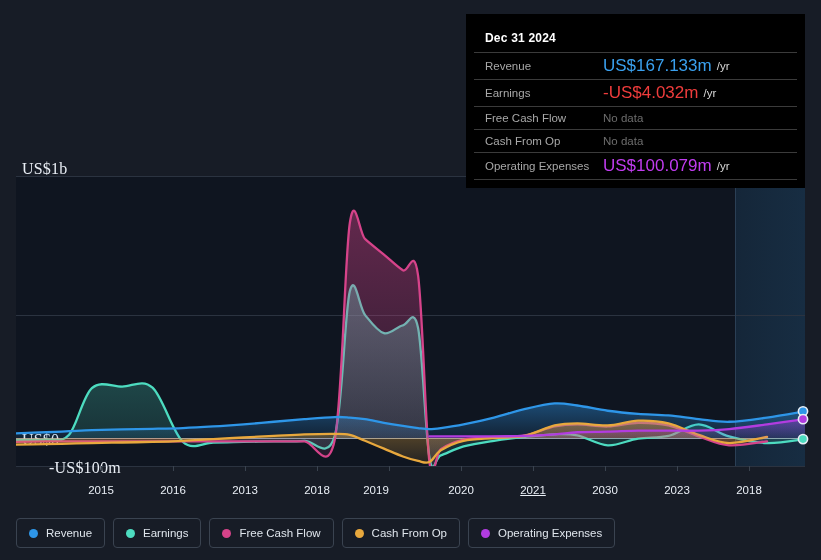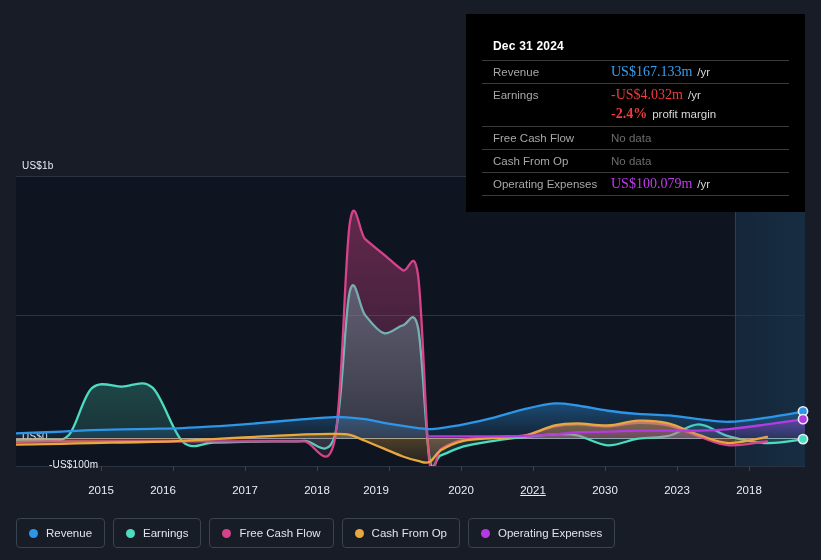--- a/index.html
+++ b/index.html
@@ -13,36 +13,36 @@
   #stage{position:absolute;left:0;top:0;width:821px;height:560px;}
 
   
   .plot-bg{position:absolute;left:16px;top:176px;width:789px;height:290px;background:#0f1520;}
   .forecast-bg{position:absolute;left:735px;top:176px;width:70px;height:290px;
     background:linear-gradient(90deg,rgba(34,78,114,.30),rgba(34,78,114,.42));}
   .gridline{position:absolute;left:16px;width:789px;height:1px;background:#2b3340;}
   .zeroline{position:absolute;left:16px;width:789px;height:1px;background:#96a0ad;}
   .vdiv{position:absolute;top:176px;width:1px;height:290px;background:#2b3f55;}
 
-  .ylabel{position:absolute;color:#e9eef5;font-size:10px;letter-spacing:.2px;white-space:nowrap;}
+  .ylabel{position:absolute;color:#e9eef5;font-size:16px;letter-spacing:.2px;white-space:nowrap;font-family:Liberation Serif, serif;}
   .xlabel{position:absolute;top:484px;color:#e9eef5;font-size:11.5px;
     transform:translateX(-50%);white-space:nowrap;}
   .xtick{position:absolute;top:466px;width:1px;height:5px;background:#3a434f;}
 
   svg.series{position:absolute;left:0;top:0;width:821px;height:560px;pointer-events:none;}
 
   
   .tooltip{position:absolute;left:466px;top:14px;width:339px;background:#000;
-    padding:16px;box-sizing:border-box;}
+    padding:8px;box-sizing:border-box;}
   .tt-title{color:#fff;font-size:12px;font-weight:bold;padding:9px 11px 7px 11px;letter-spacing:.2px;}
   .tt-row{display:flex;align-items:center;border-top:1px solid #3b3b3b;
     padding:3px 11px;min-height:16px;}
   .tt-row.sub{border-top:none;padding-top:0;padding-bottom:4px;}
   .tt-label{color:#a8a8a8;font-size:11.5px;width:118px;flex:none;}
-  .tt-value{font-size:14px;white-space:nowrap;font-family:Liberation Serif, serif;}
+  .tt-value{font-size:17px;white-space:nowrap;}
   .tt-unit{color:#d8d8d8;font-size:11.5px;}
   .tt-nodata{color:#6d6d6d;font-size:11.5px;}
   .tt-bottom{border-top:1px solid #3b3b3b;height:0;margin:0 0 0 0;}
   .v-rev{color:#3aa0ee;}
   .v-earn{color:#ef3c3c;}
   .v-margin{color:#ef3c3c;font-weight:bold;}
   .v-opex{color:#c13cf0;}
   .margin-tail{color:#d8d8d8;font-size:11.5px;}
 
   
@@ -75,22 +75,22 @@
   <div class="xtick" style="left:245px;"></div>
   <div class="xtick" style="left:317px;"></div>
   <div class="xtick" style="left:389px;"></div>
   <div class="xtick" style="left:461px;"></div>
   <div class="xtick" style="left:533px;"></div>
   <div class="xtick" style="left:605px;"></div>
   <div class="xtick" style="left:677px;"></div>
   <div class="xtick" style="left:749px;"></div>
 
   <div class="xlabel" style="left:101px;">2015</div>
-  <div class="xlabel" style="left:163px;">2016</div>
-  <div class="xlabel" style="left:245px;">2017</div>
+  <div class="xlabel" style="left:173px;">2016</div>
+  <div class="xlabel" style="left:245px;">2013</div>
   <div class="xlabel" style="left:317px;">2018</div>
   <div class="xlabel" style="left:376px;text-align:right;">2019</div>
   <div class="xlabel" style="left:461px;">2020</div>
   <div class="xlabel" style="left:533px;text-decoration:underline;">2021</div>
   <div class="xlabel" style="left:605px;">2030</div>
   <div class="xlabel" style="left:677px;">2023</div>
   <div class="xlabel" style="left:749px;">2018</div>
 
   <svg class="series" id="series-svg" viewBox="0 0 821 560" preserveAspectRatio="none">
       <defs>
@@ -143,25 +143,20 @@
       <span class="tt-value v-rev">US$167.133m</span>
       <span class="tt-unit" style="margin-left:5px">/yr</span>
     </div>
 
     <div class="tt-row">
       <span class="tt-label">Earnings</span>
       <span class="tt-value v-earn">-US$4.032m</span>
       <span class="tt-unit" style="margin-left:5px">/yr</span>
     </div>
 
-    <div class="tt-row sub">
-      <span class="tt-label"></span>
-      <span class="tt-value v-margin">-2.4%</span>
-      <span class="margin-tail" style="margin-left:5px">profit margin</span>
-    </div>
 
     <div class="tt-row">
       <span class="tt-label">Free Cash Flow</span>
       <span class="tt-nodata">No data</span>
     </div>
 
     <div class="tt-row">
       <span class="tt-label">Cash From Op</span>
       <span class="tt-nodata">No data</span>
     </div>

